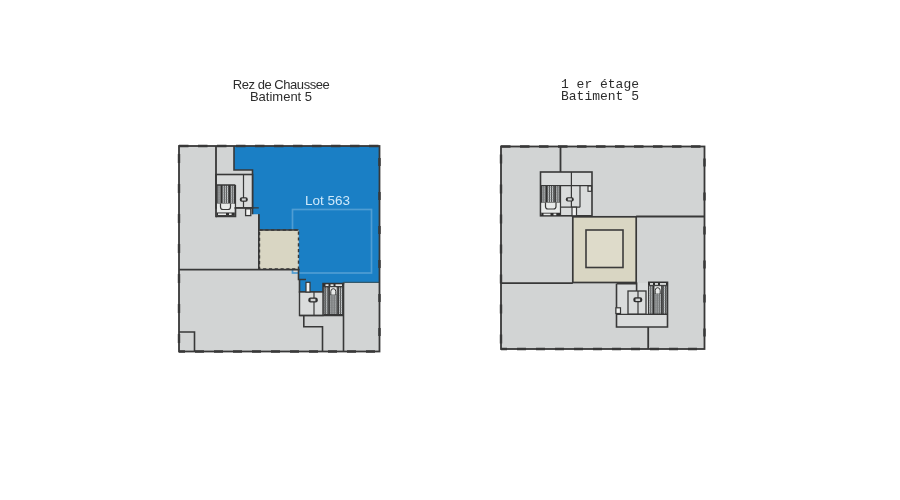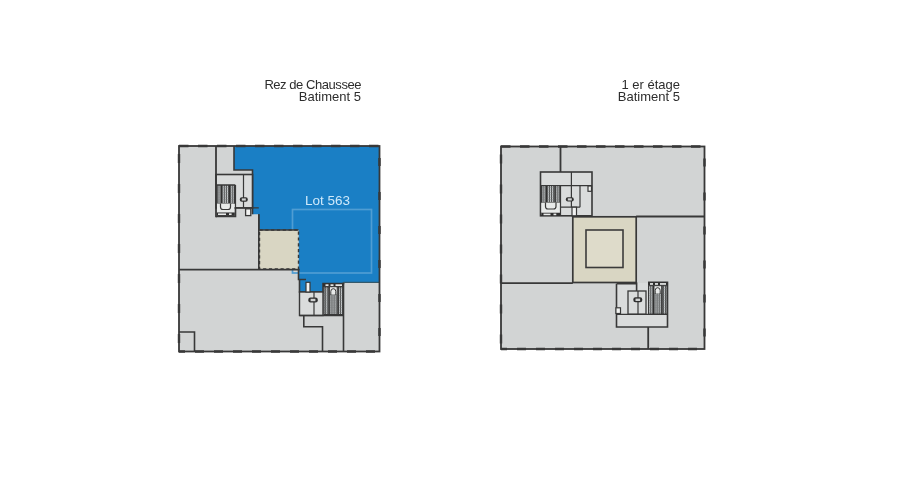--- a/index.html
+++ b/index.html
@@ -1,26 +1,26 @@
 <!DOCTYPE html>
 <html><head>
 <meta charset="utf-8">
 <style>
   html,body{margin:0;padding:0;background:#ffffff;}
   .page{width:900px;height:500px;position:relative;background:#ffffff;overflow:hidden;
         font-family:"Liberation Sans", sans-serif;}
-  .title{position:absolute;text-align:right;font-size:13px;line-height:12.5px;color:#2d2d2d;}
+  .title{position:absolute;text-align:center;font-size:13px;line-height:12.5px;color:#2d2d2d;}
 </style>
 </head>
 <body>
 <div class="page">
 
   <div class="title" style="left:201px;top:78.5px;width:160px;"><span style="letter-spacing:-0.45px">Rez de Chaussee</span><br>Batiment 5</div>
 
-  <div class="title" style="left:520px;top:78.5px;width:160px;">1 er étage<br>Batiment 5</div>
+  <div class="title" style="left:520px;top:78.5px;width:160px;font-family:Liberation Mono, monospace;">1 er étage<br>Batiment 5</div>
   <svg width="900" height="500" viewBox="0 0 900 500" style="position:absolute;left:0;top:0;">
     <defs>
       <pattern id="stairhatch" patternUnits="userSpaceOnUse" width="1.9" height="2.4">
         <rect width="1.9" height="2.4" fill="#caced0"></rect>
         <path d="M0.4,0 V2.4" stroke="#3d3d3d" stroke-width="0.9" fill="none"></path>
         <path d="M0,0.5 H1.9" stroke="#7d8181" stroke-width="0.45" fill="none"></path>
       </pattern>
     </defs>
 
     <g id="leftplan">

